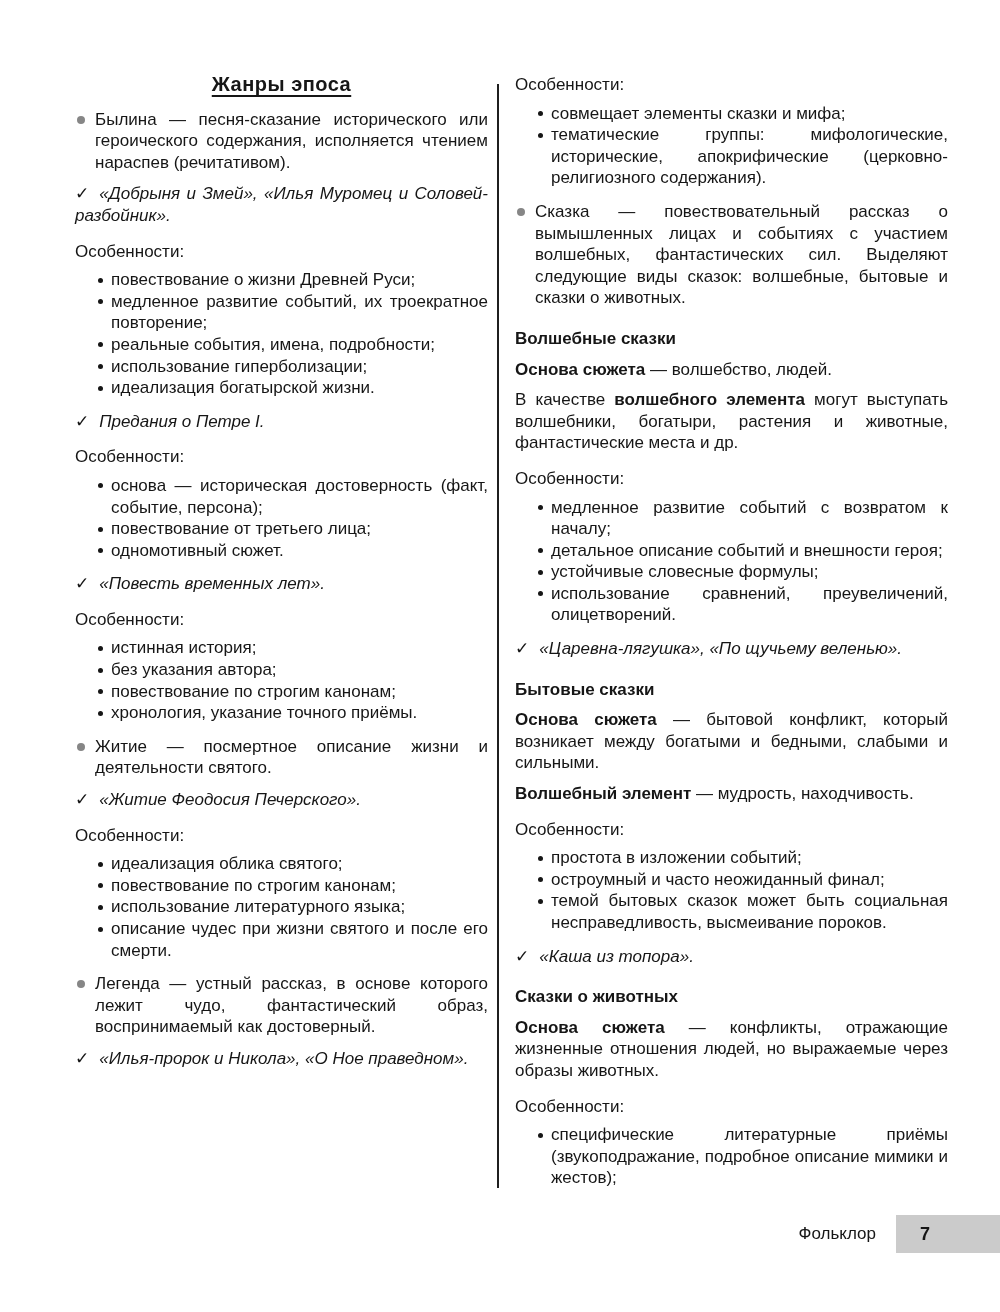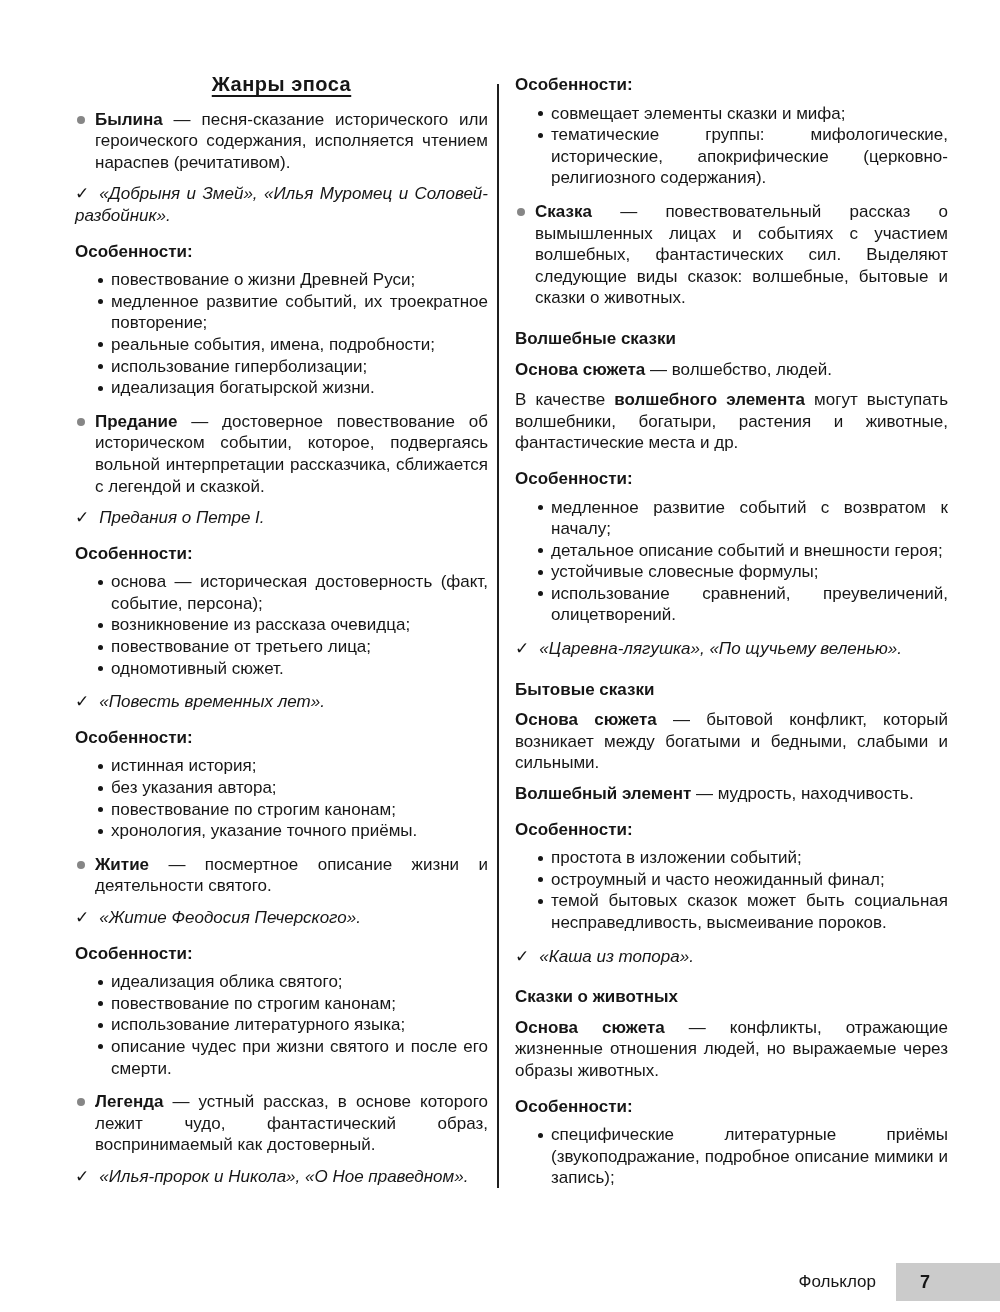--- a/index.html
+++ b/index.html
@@ -22,41 +22,41 @@
     font-size:20px; font-weight:bold; text-align:center;
     text-decoration:underline; text-decoration-thickness:2px; text-underline-offset:4px;
     letter-spacing:0.5px; margin:0 0 13px;
   }
 
   .term { position:relative; padding-left:20px; margin:11px 0 10px; text-align:justify; }
   .term .dot {
     position:absolute; left:2px; top:7px; width:8px; height:8px;
     border-radius:50%; background:#868686;
   }
-  .term b { font-weight:bold; }
+  .term b { font-weight:normal; }
 
   .example { margin:9px 0; text-align:justify; font-style:italic; }
   .example .check { display:inline-block; font-style:normal; margin-right:10px; }
 
-  .heading { font-weight:bold; margin:14px 0 7px; }
+  .heading { font-weight:normal; margin:14px 0 7px; }
 
   .features { list-style:none; margin:0 0 12px; }
   .features li { position:relative; padding-left:36px; text-align:justify; }
   .features li::before {
     content:""; position:absolute; left:23px; top:8.5px;
     width:5px; height:5px; border-radius:50%; background:#161616;
   }
 
   .subheading { font-weight:bold; margin:19px 0 9px; }
 
   .para { margin:9px 0; text-align:justify; }
   .para b { font-weight:bold; }
 
   .footer {
-    position:absolute; top:1263px; left:0; width:1000px; height:38px;
+    position:absolute; top:1215px; left:0; width:1000px; height:38px;
     display:flex; align-items:center; justify-content:flex-end;
   }
   .footer-label { font-size:17px; margin-right:20px; color:#161616; }
   .page-box {
     width:104px; height:38px; background:#cbcbcb;
     display:flex; align-items:center; flex:0 0 auto;
   }
   .page-num { font-weight:bold; font-size:18px; padding-left:24px; }
 </style>
 </head>
@@ -70,26 +70,24 @@
         <div class="term"><span class="dot"></span><b>Былина</b> — песня-сказание исторического или героического содержания, исполняется чтением нараспев (речитативом).</div>
         <div class="example"><span class="check">✓</span><span>«Добрыня и Змей», «Илья Муромец и Соловей-разбойник».</span></div>
         <div class="heading">Особенности:</div>
         <ul class="features">
           <li>повествование о жизни Древней Руси;</li>
           <li>медленное развитие событий, их троекратное повторение;</li>
           <li>реальные события, имена, подробности;</li>
           <li>использование гиперболизации;</li>
           <li>идеализация богатырской жизни.</li>
         </ul>
-        <div class="term"><span class="dot"></span><b>Предание</b> — достоверное повествование об историческом событии, которое, подвергаясь вольной интерпретации рассказчика, сближается с легендой и сказкой.</div>
         <div class="example"><span class="check">✓</span><span>Предания о Петре I.</span></div>
         <div class="heading">Особенности:</div>
         <ul class="features">
           <li>основа — историческая достоверность (факт, событие, персона);</li>
-          <li>возникновение из рассказа очевидца;</li>
           <li>повествование от третьего лица;</li>
           <li>одномотивный сюжет.</li>
         </ul>
         <div class="example"><span class="check">✓</span><span>«Повесть временных лет».</span></div>
         <div class="heading">Особенности:</div>
         <ul class="features">
           <li>истинная история;</li>
           <li>без указания автора;</li>
           <li>повествование по строгим канонам;</li>
           <li>хронология, указание точного приёмы.</li>
@@ -132,21 +130,21 @@
         <ul class="features">
           <li>простота в изложении событий;</li>
           <li>остроумный и часто неожиданный финал;</li>
           <li>темой бытовых сказок может быть социальная несправедливость, высмеивание пороков.</li>
         </ul>
         <div class="example"><span class="check">✓</span><span>«Каша из топора».</span></div>
         <div class="subheading">Сказки о животных</div>
         <div class="para"><b>Основа сюжета</b><span> — конфликты, отражающие жизненные отношения людей, но выражаемые через образы животных.</span></div>
         <div class="heading">Особенности:</div>
         <ul class="features">
-          <li>специфические литературные приёмы (звукоподражание, подробное описание мимики и запись);</li>
+          <li>специфические литературные приёмы (звукоподражание, подробное описание мимики и жестов);</li>
         </ul>
       </div>
   </div>
 
   <div class="footer">
     <span class="footer-label">Фольклор</span>
     <div class="page-box">
       <span class="page-num">7</span>
     </div>
   </div>

